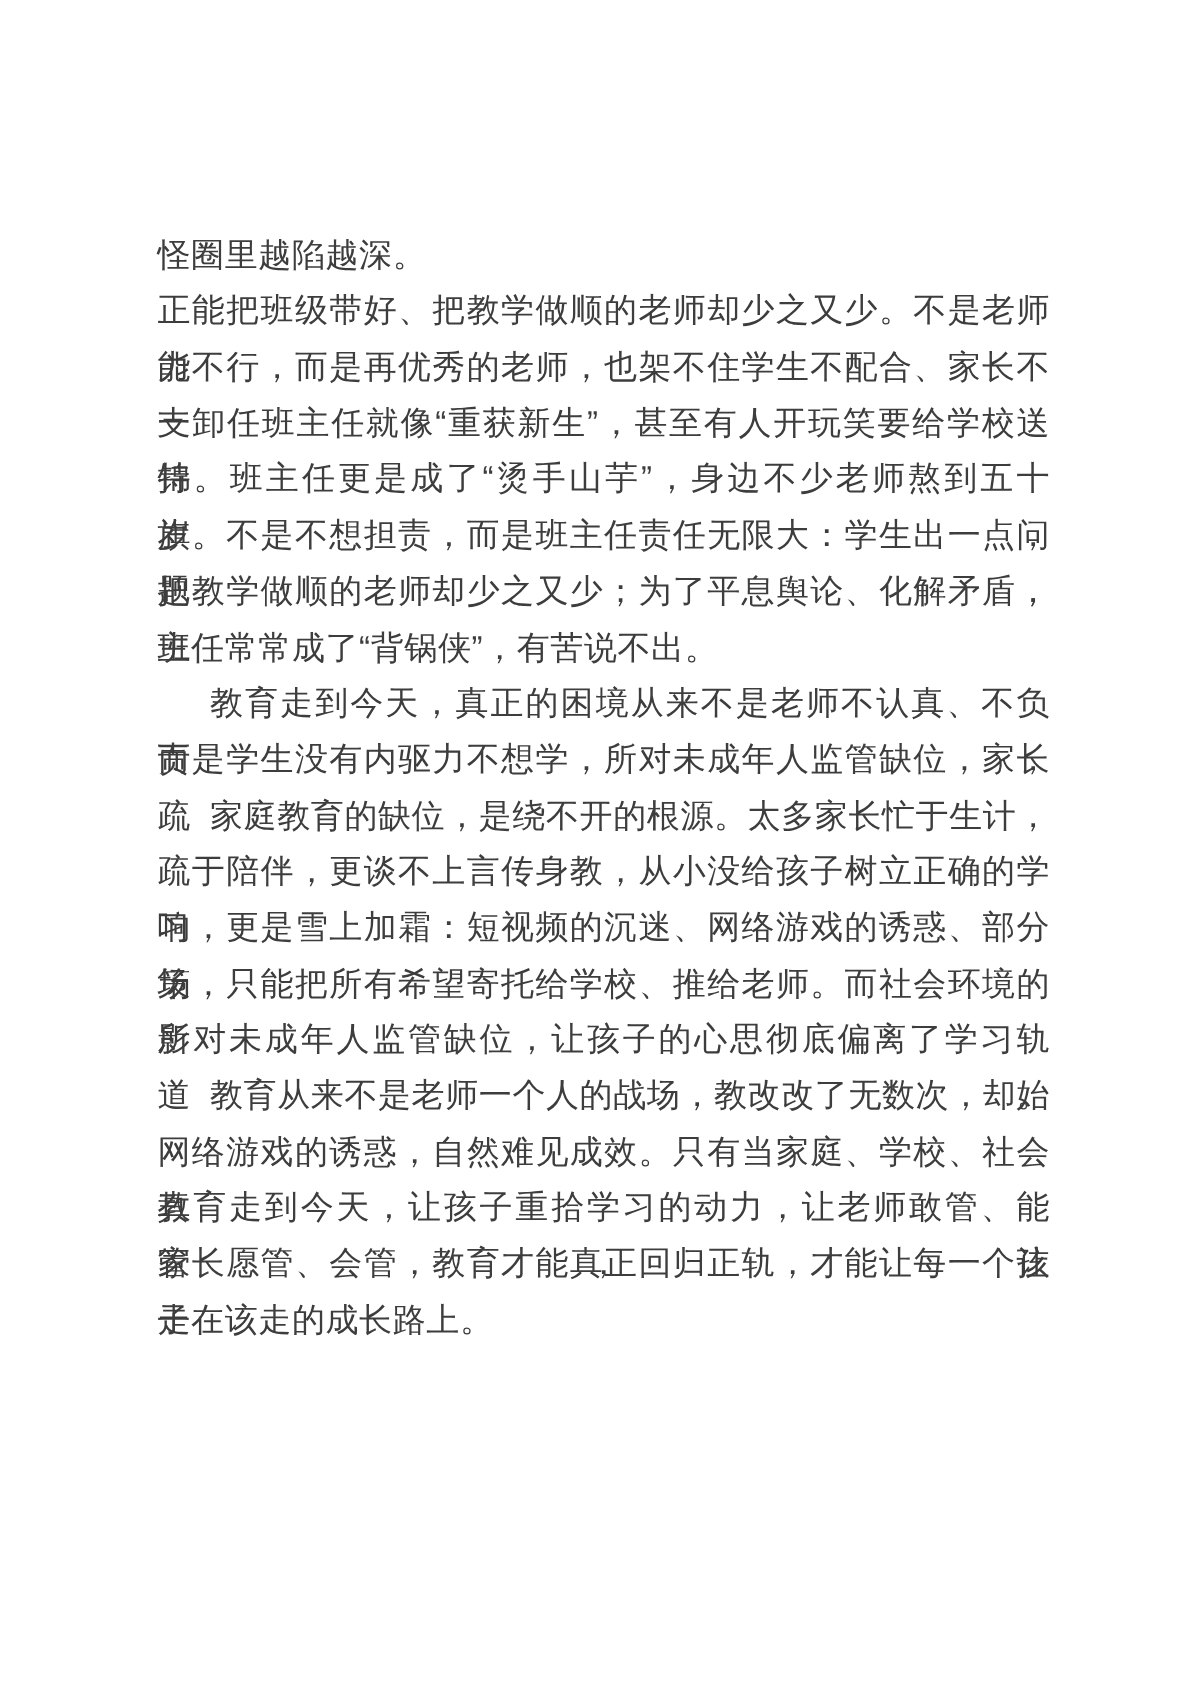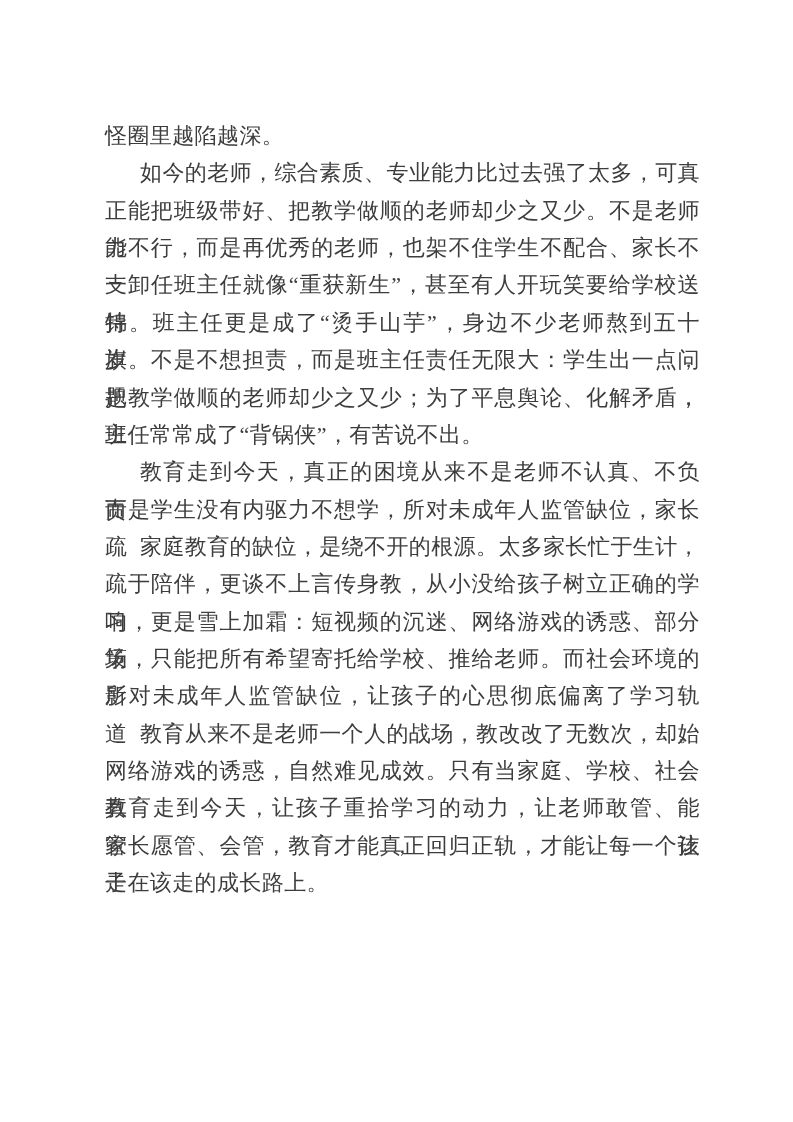--- a/index.html
+++ b/index.html
@@ -6,21 +6,22 @@
     margin: 0;
     padding: 0;
     background: #ffffff;
   }
   .page {
     position: relative;
     width: 793px;
     height: 932px;
     background: #ffffff;
     overflow: hidden;
-    font-family: Liberation Serif, serif;
+    font-family: Liberation Sans, sans-serif;
+    margin-top: 34px;
   }
   .text-block {
     position: absolute;
     left: 105px;
     top: 117px;
     width: 595px;
     color: #3d3d3d;
   }
   .line {
     font-size: 22px;
@@ -57,21 +58,20 @@
     margin: 0 10px;
     color: #3d3d3d;
   }
 </style>
 </head>
 <body>
 
 <div class="page">
   <div class="text-block">
       <div class="line">怪圈里越陷越深。</div>
-      <div class="line justify indent">如今的老师，综合素质、专业能力比过去强了太多，可真</div>
       <div class="line justify">正能把班级带好、把教学做顺的老师却少之又少。不是老师能</div>
       <div class="line justify">力不行，而是再优秀的老师，也架不住学生不配合、家长不支</div>
       <div class="line justify">一卸任班主任就像“重获新生”，甚至有人开玩笑要给学校送锦</div>
       <div class="line justify">持。班主任更是成了“烫手山芋”，身边不少老师熬到五十岁，</div>
       <div class="line justify">旗。不是不想担责，而是班主任责任无限大：学生出一点问题，</div>
       <div class="line justify">把教学做顺的老师却少之又少；为了平息舆论、化解矛盾，班</div>
       <div class="line">主任常常成了“背锅侠”，有苦说不出。</div>
       <div class="line justify indent">教育走到今天，真正的困境从来不是老师不认真、不负责，</div>
       <div class="line justify">而是学生没有内驱力不想学，所对未成年人监管缺位，家长疏</div>
       <div class="line justify indent">家庭教育的缺位，是绕不开的根源。太多家长忙于生计，</div>

